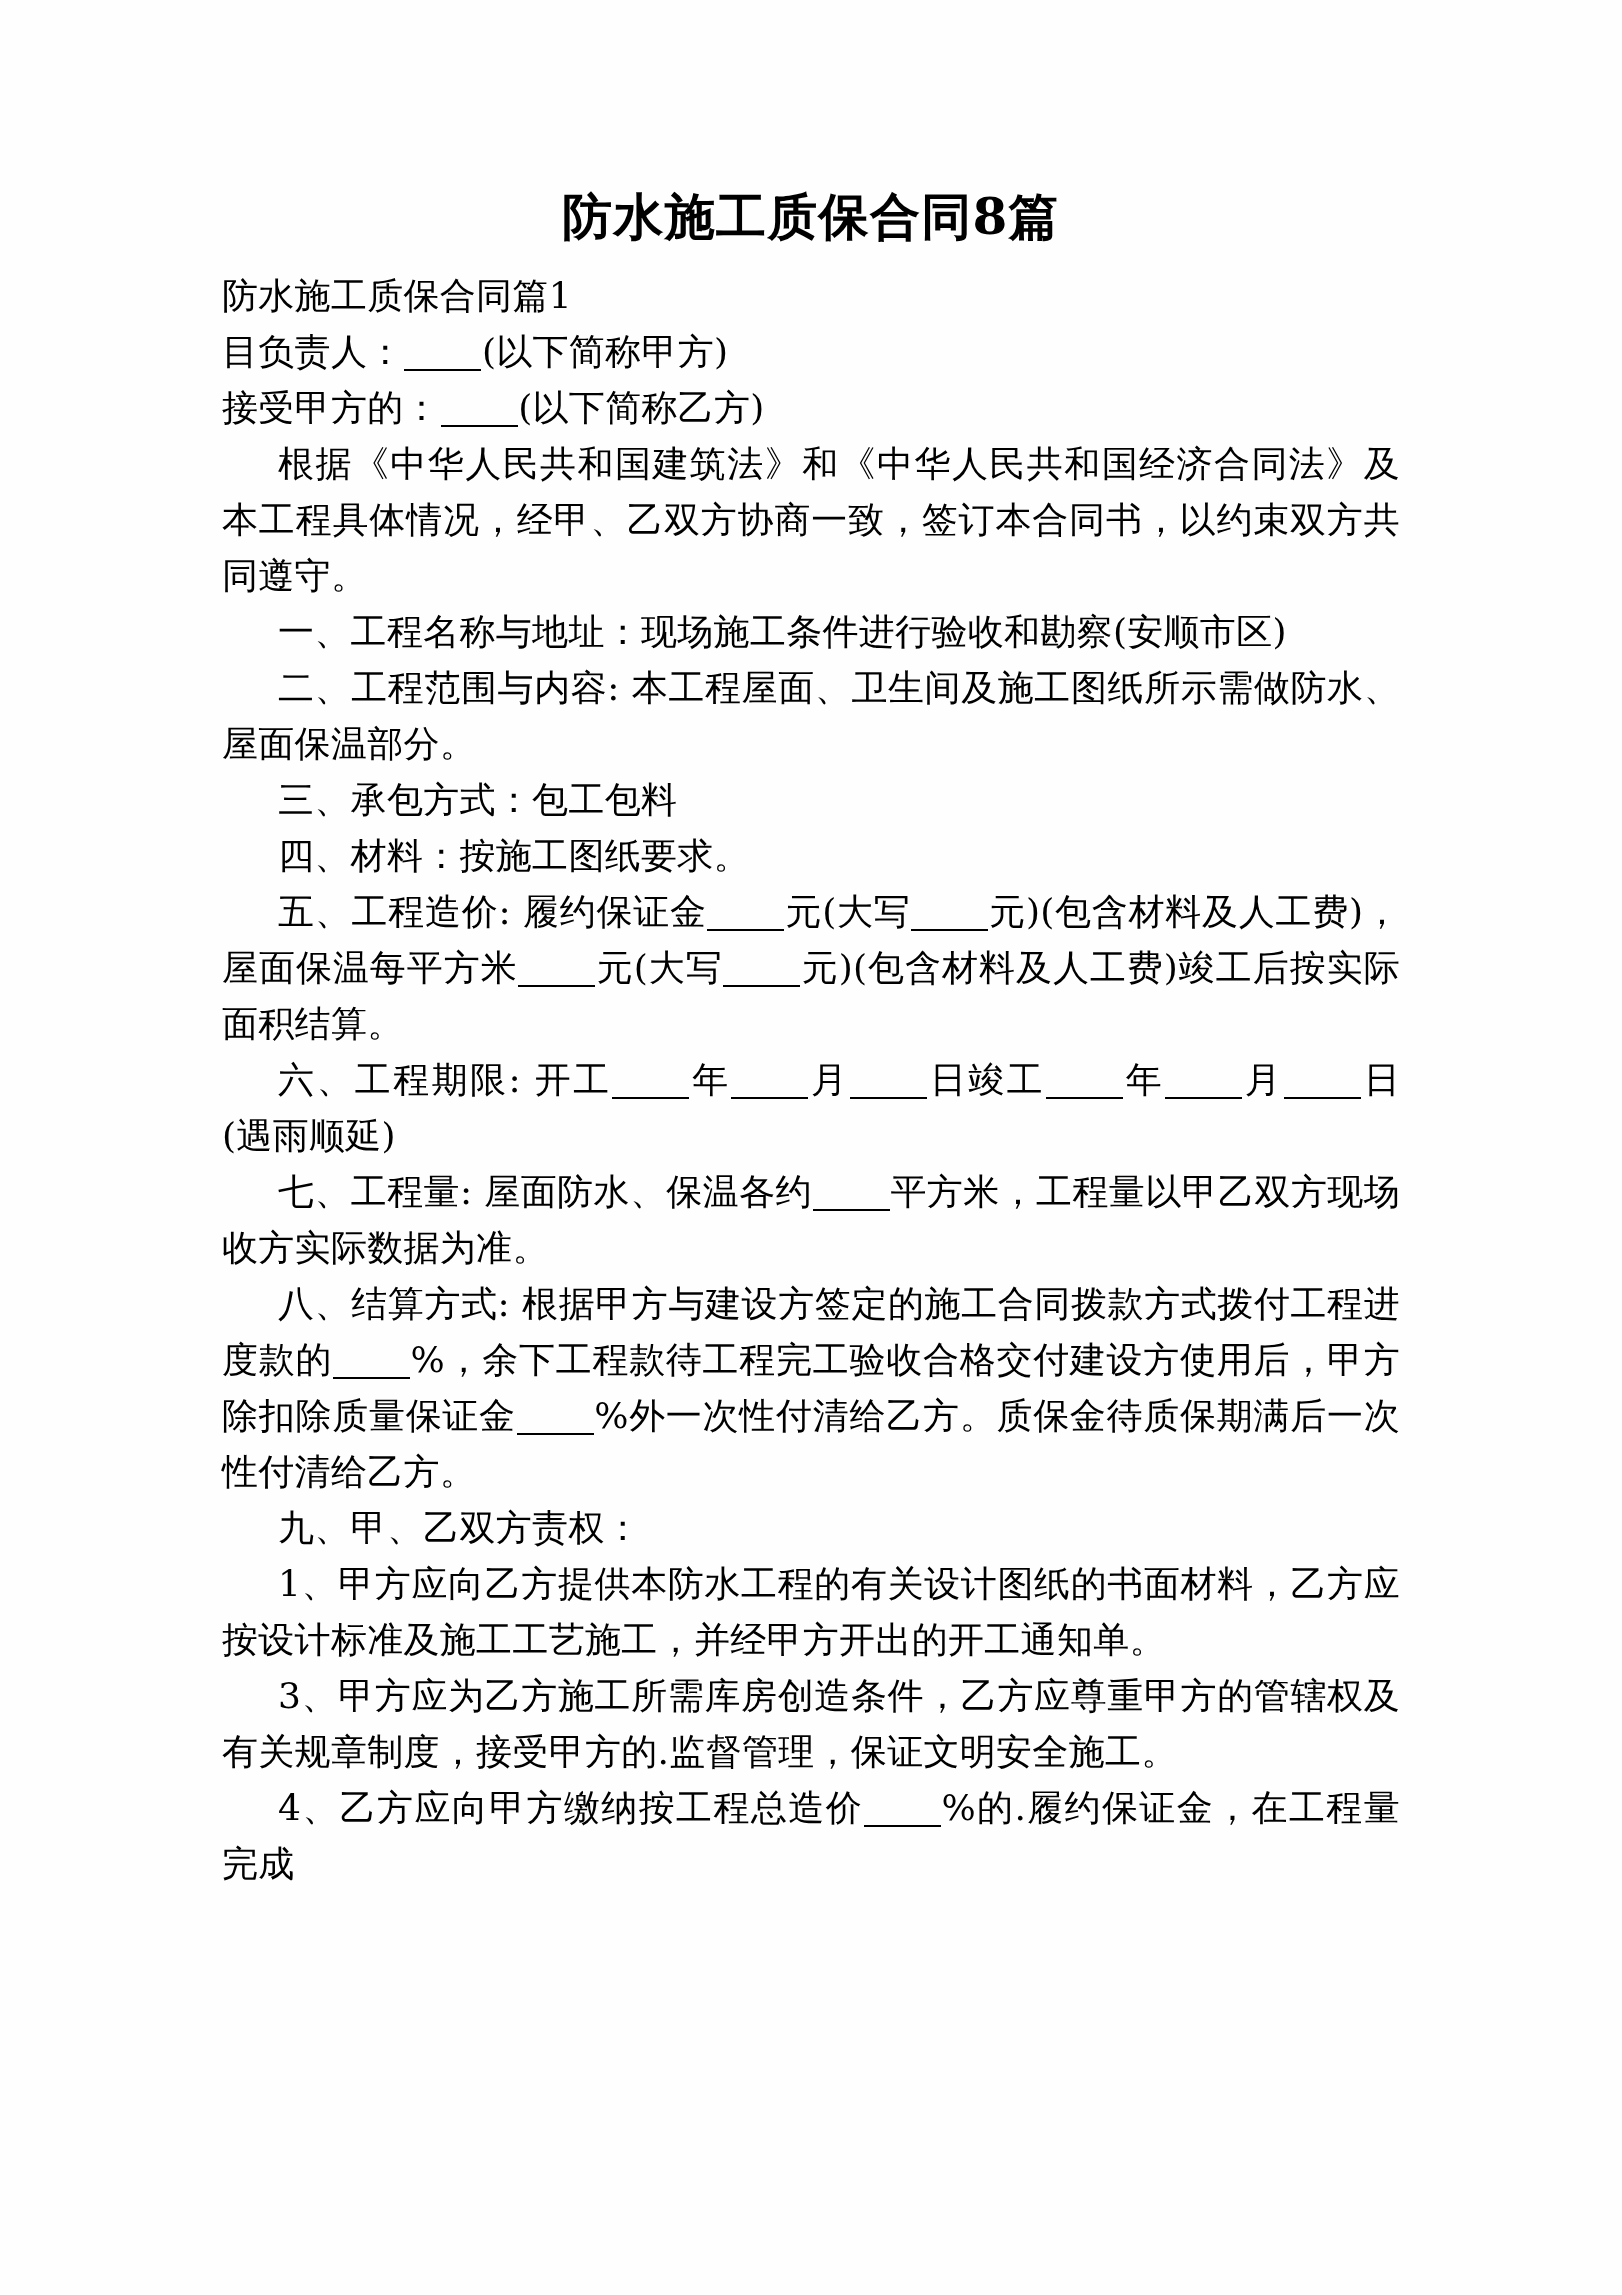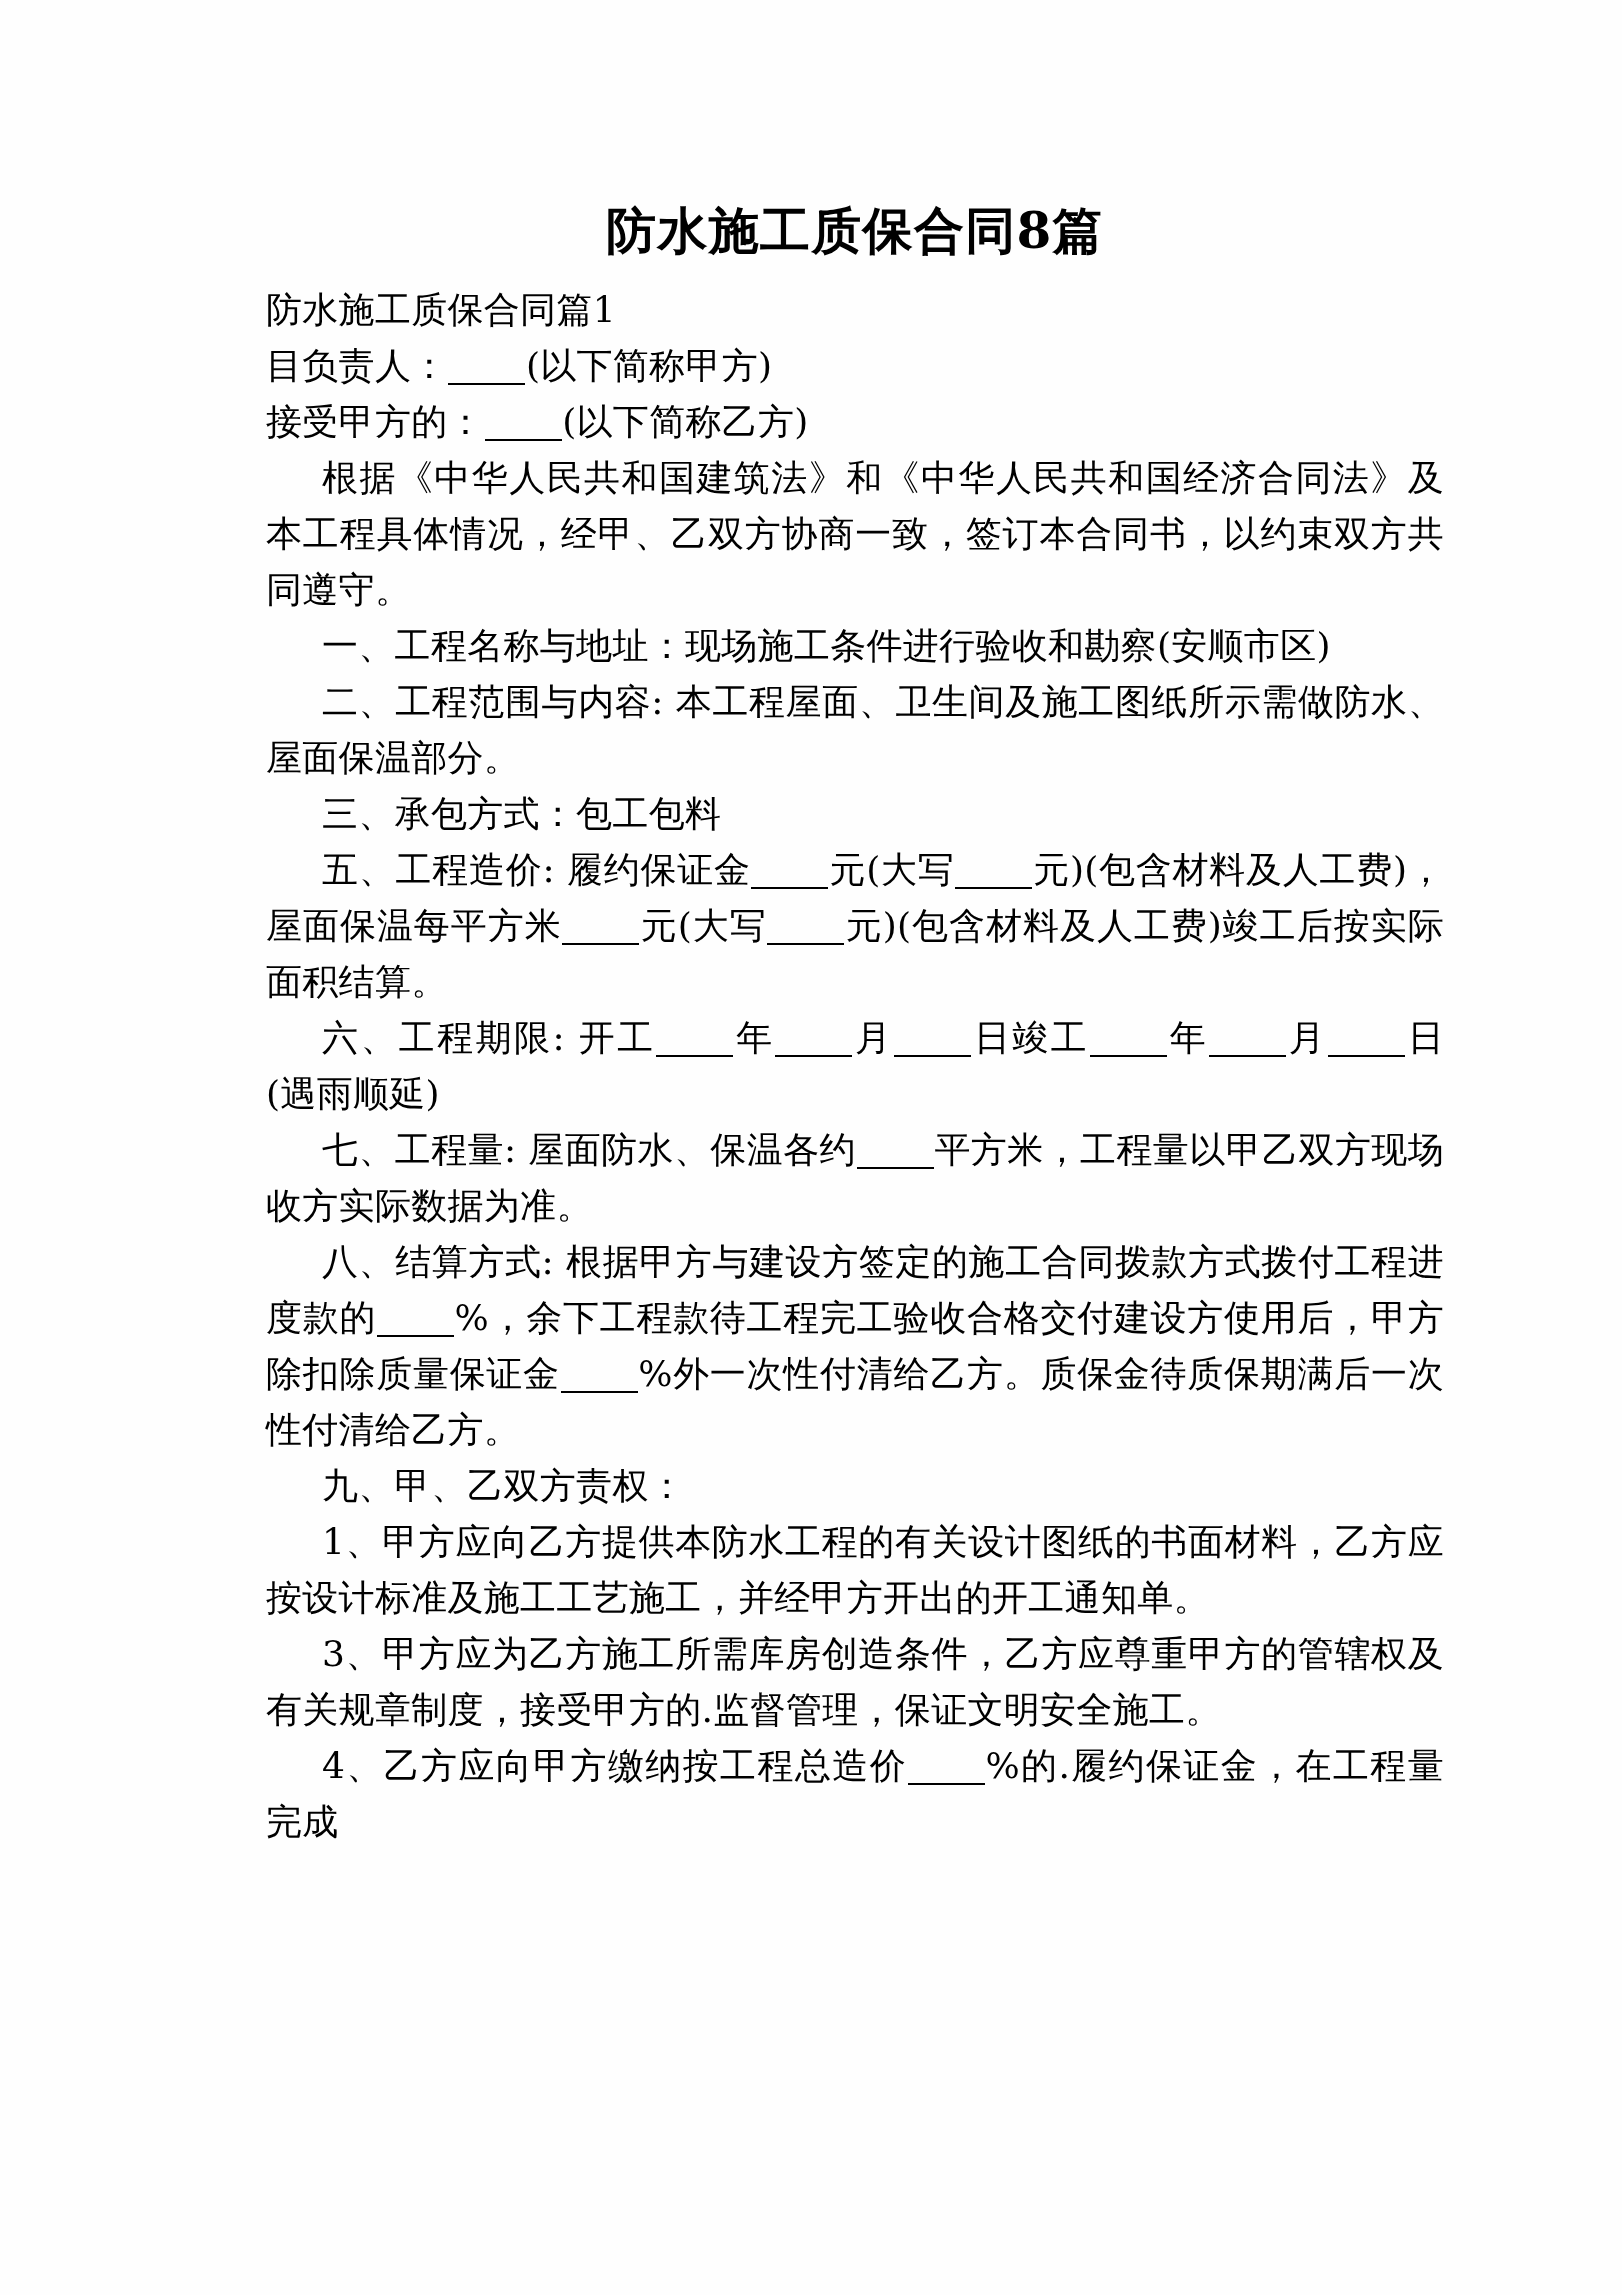--- a/index.html
+++ b/index.html
@@ -20,23 +20,22 @@
     width: 1623px;
     height: 2295px;
     background: #fefefe;
     box-sizing: border-box;
   }
 
   
   .content {
     position: absolute;
     left: 222px;
-    top: 14px;
+    top: 0;
     width: 1178px;
-    margin-left: 44px;
   }
 
   .doc-title {
     font-size: 50px;
     font-weight: bold;
     text-align: center;
     letter-spacing: 1.3px;
     margin: 0;
     padding-top: 188px;
     padding-bottom: 0;
@@ -97,20 +96,21 @@
       </p>
 
       <p class="para indent">根据《中华人民共和国建筑法》和《中华人民共和国经济合同法》及本工程具体情况，经甲、乙双方协商一致，签订本合同书，以约束双方共同遵守。</p>
 
       <p class="para indent">一、工程名称与地址：现场施工条件进行验收和勘察(安顺市区)</p>
 
       <p class="para indent">二、工程范围与内容: 本工程屋面、卫生间及施工图纸所示需做防水、屋面保温部分。</p>
 
       <p class="para indent">三、承包方式：包工包料</p>
 
+      <p class="para indent">四、材料：按施工图纸要求。</p>
 
       <p class="para indent">
         <span>五、工程造价: 履约保证金</span><span class="blank"></span><span>元(大写</span><span class="blank"></span><span>元)(包含材料及人工费)，屋面保温每平方米</span><span class="blank"></span><span>元(大写</span><span class="blank"></span><span>元)(包含材料及人工费)竣工后按实际面积结算。</span>
       </p>
 
       <p class="para indent">
         <span>六、工程期限: 开工</span><span class="blank"></span><span>年</span><span class="blank"></span><span>月</span><span class="blank"></span><span>日竣工</span><span class="blank"></span><span>年</span><span class="blank"></span><span>月</span><span class="blank"></span><span>日(遇雨顺延)</span>
       </p>
 
       <p class="para indent">

